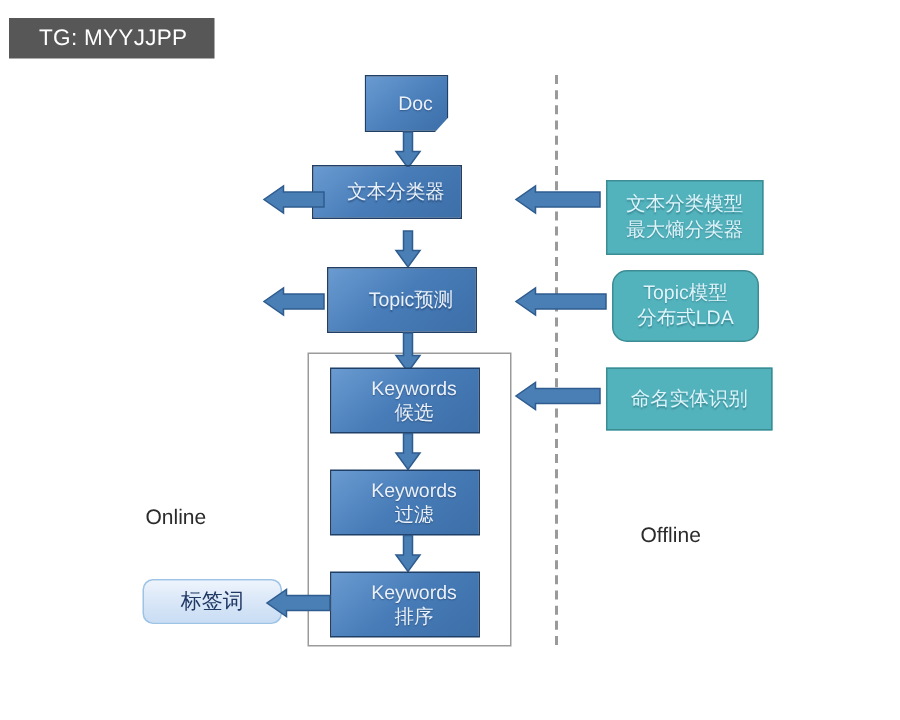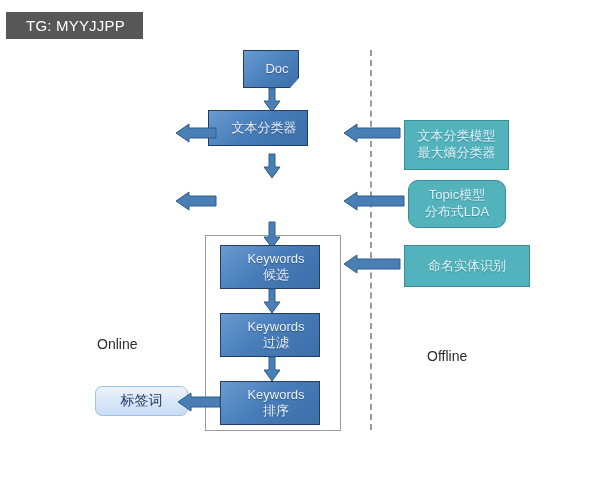--- a/index.html
+++ b/index.html
@@ -177,20 +177,23 @@
   <div class="proc" id="box-classifier" style="left:208px; top:110px; width:100px; height:36px;">
     <span class="ln">文本分类器</span>
   </div>
 
   <div class="arrow" style="left:264px; top:154px;">
     <svg width="16" height="24" viewBox="0 0 16 24">
       <polygon points="5,0 11,0 11,13 16,13 8,24 0,13 5,13" fill="#4a7fb5" stroke="#2f5c8f" stroke-width="1"></polygon>
     </svg>
   </div>
 
+  <div class="proc" id="box-topic" style="left:218px; top:178px; width:100px; height:44px;">
+    <span class="ln">Topic预测</span>
+  </div>
 
   <div class="arrow" style="left:264px; top:222px;">
     <svg width="16" height="26" viewBox="0 0 16 26">
       <polygon points="5,0 11,0 11,15 16,15 8,26 0,15 5,15" fill="#4a7fb5" stroke="#2f5c8f" stroke-width="1"></polygon>
     </svg>
   </div>
 
   <div class="proc" id="box-kw-candidate" style="left:220px; top:245px; width:100px; height:44px;">
     <span class="ln">Keywords</span>
     <span class="ln">候选</span>
@@ -252,21 +255,21 @@
   <div class="model" id="model-topic" style="left:408px; top:180px; width:98px; height:48px;border-radius:10px;">
     <span class="ln">Topic模型</span>
     <span class="ln">分布式LDA</span>
   </div>
   <div class="arrow" style="left:344px; top:192px;">
     <svg width="60" height="18" viewBox="0 0 60 18">
       <polygon points="60,4 13,4 13,0 0,9 13,18 13,14 60,14" fill="#4a7fb5" stroke="#2f5c8f" stroke-width="1"></polygon>
     </svg>
   </div>
 
-  <div class="model" id="model-ner" style="left:404px; top:245px; width:126px; height:42px;">
+  <div class="model" id="model-ner" style="left:404px; top:245px; width:111px; height:42px;">
     <span class="ln">命名实体识别</span>
   </div>
   <div class="arrow" style="left:344px; top:255px;">
     <svg width="56" height="18" viewBox="0 0 56 18">
       <polygon points="56,4 13,4 13,0 0,9 13,18 13,14 56,14" fill="#4a7fb5" stroke="#2f5c8f" stroke-width="1"></polygon>
     </svg>
   </div>
 
   <div class="caption" id="cap-online" style="left:97px; top:336px;">Online</div>
   <div class="caption" id="cap-offline" style="left:427px; top:348px;">Offline</div>

